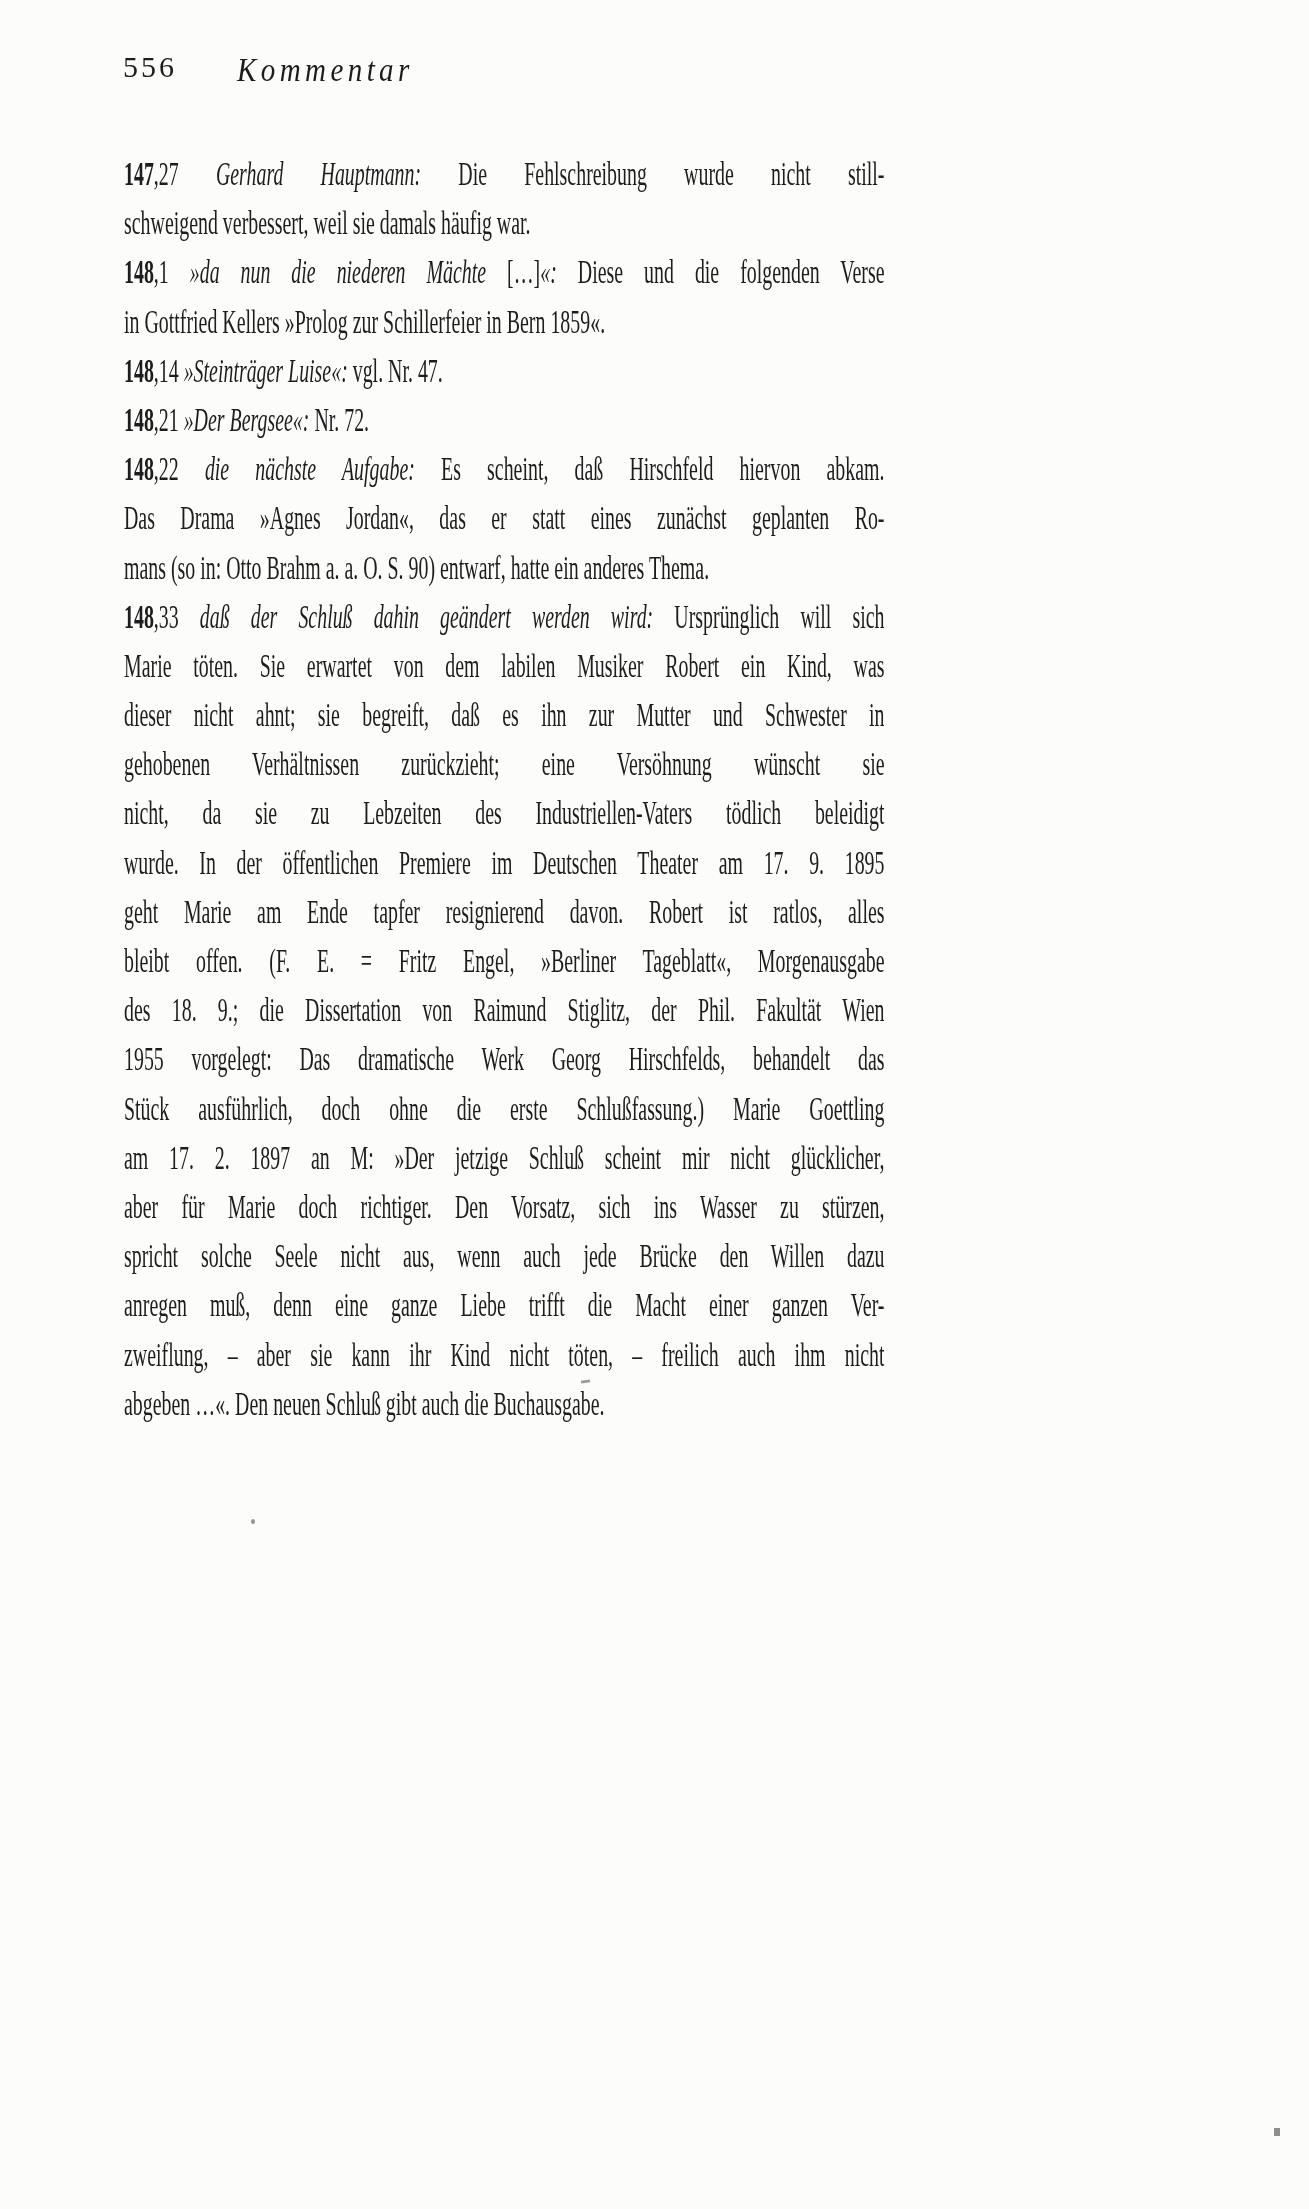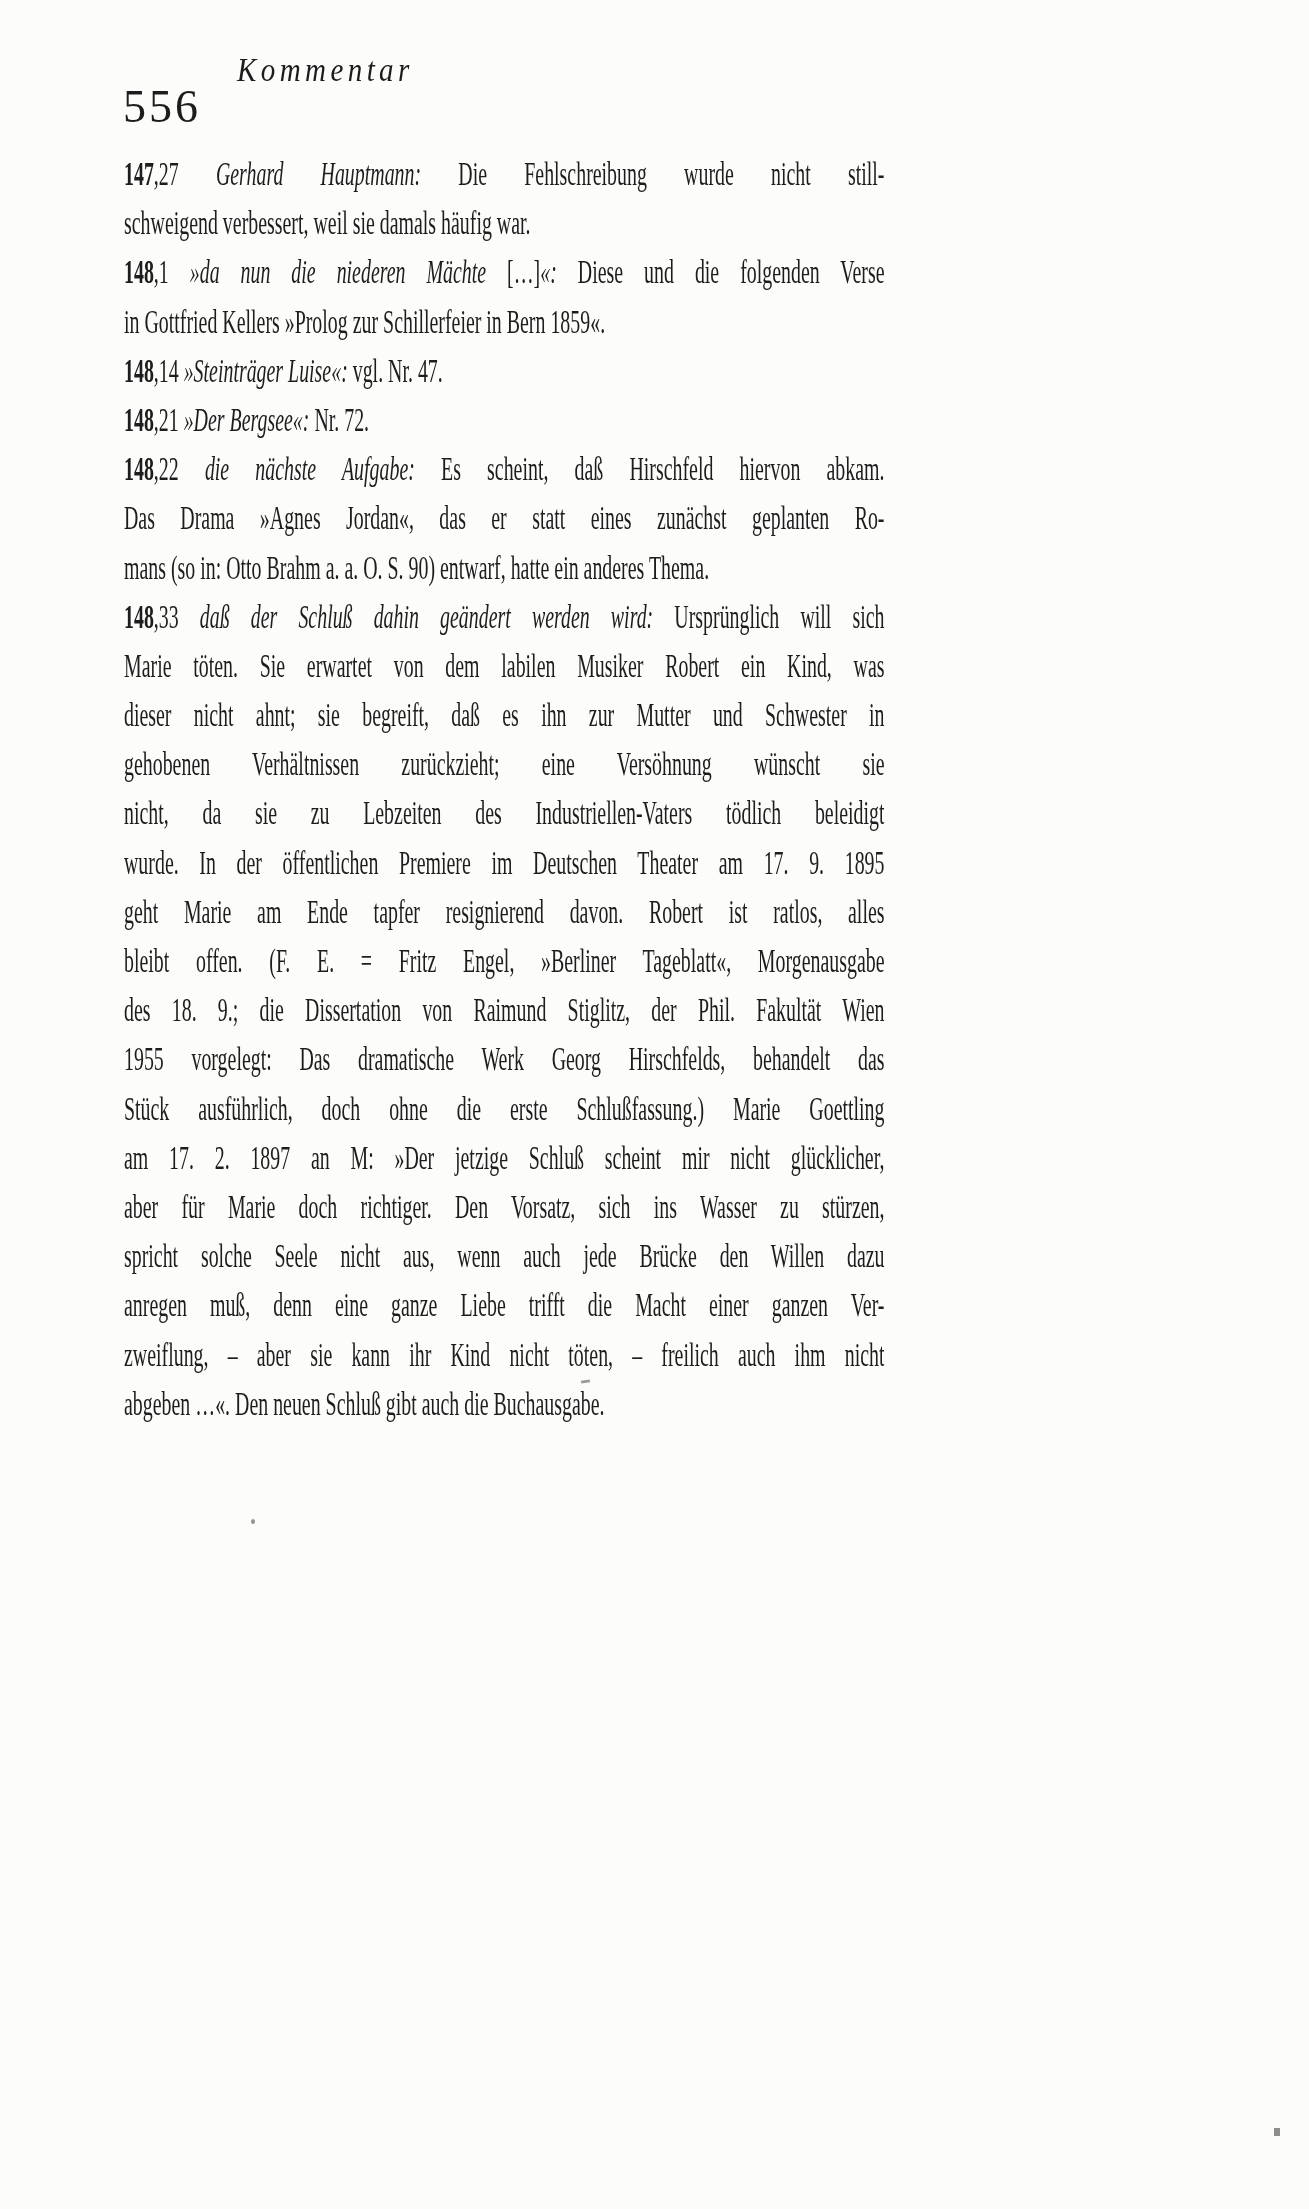--- a/index.html
+++ b/index.html
@@ -6,23 +6,22 @@
   .page{
     position:relative;
     width:1309px;height:2209px;
     background:#fcfcfb;
     color:#1d1d1d;
     font-family:"Liberation Serif","DejaVu Serif",serif;
     overflow:hidden;
   }
   .pagenum{
     position:absolute;left:123px;top:52px;
-    font-size:46px;line-height:1;letter-spacing:3px;
+    font-size:30px;line-height:1;letter-spacing:3px;
     font-feature-settings:"onum";
-    margin-top:32px;
   }
   .runhead{
     position:absolute;left:237px;top:54px;
     font-size:33px;line-height:1;
     font-style:italic;letter-spacing:5px;
     transform:scaleX(0.88);transform-origin:0 0;
     white-space:nowrap;
   }
   
   .textblock{

